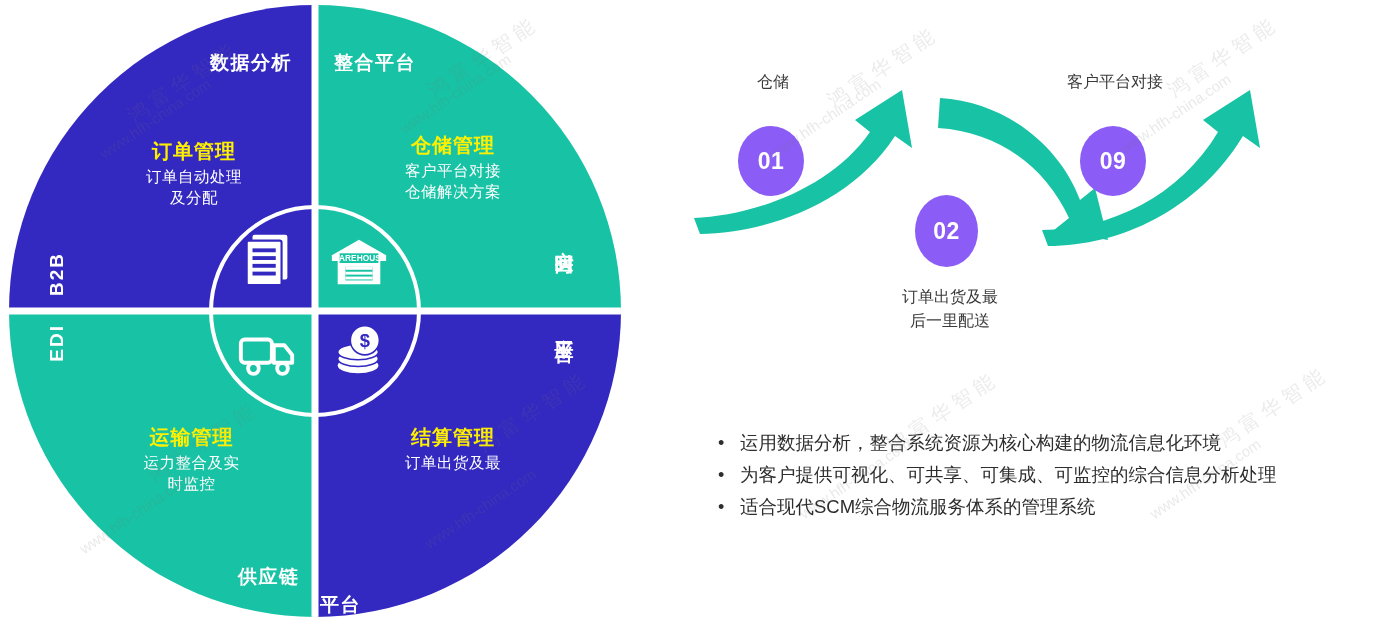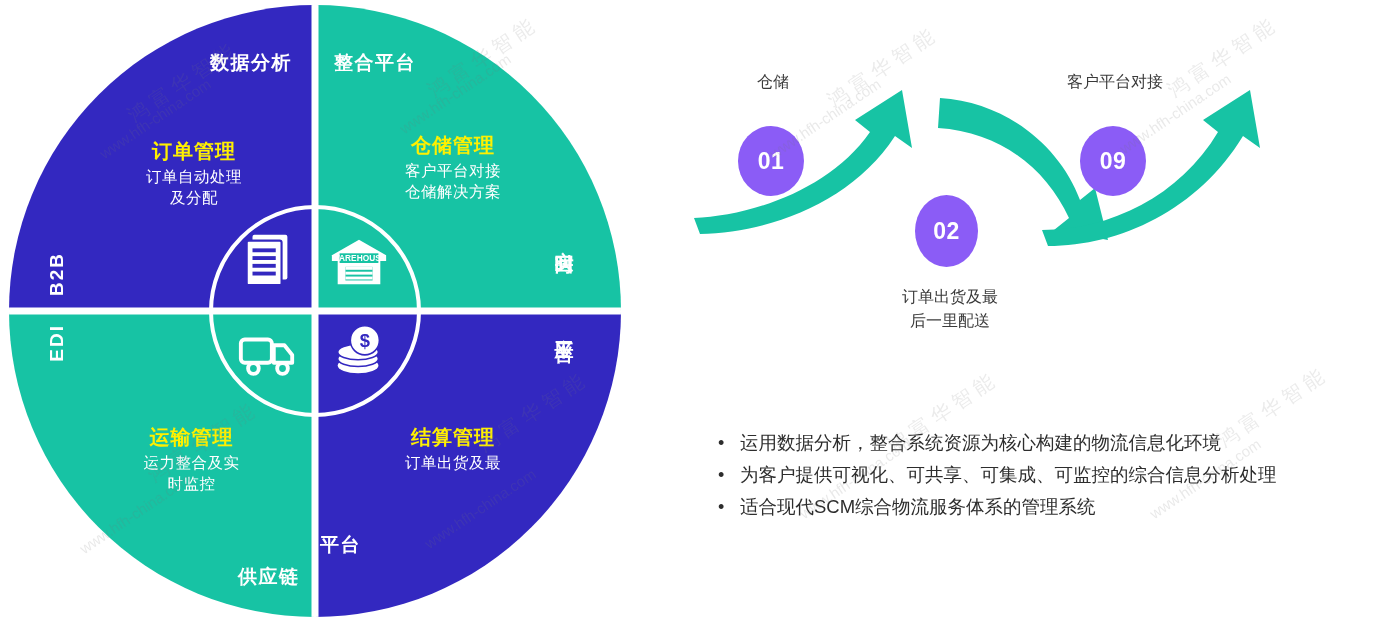--- a/index.html
+++ b/index.html
@@ -70,21 +70,21 @@
     position: absolute;
     color: #ffffff;
     font-size: 19px;
     font-weight: bold;
     letter-spacing: 1.5px;
     white-space: nowrap;
   }
   #rim-top-left  { left: 202px; top: 46px; }
   #rim-top-right { left: 326px; top: 46px; }
   #rim-bot-left  { left: 230px; top: 560px; }
-  #rim-bot-right { left: 312px; top: 528px; }
+  #rim-bot-right { left: 312px; top: 588px; }
 
   .rim-vert {
     position: absolute;
     color: #ffffff;
     font-size: 19px;
     font-weight: bold;
     letter-spacing: 2px;
     white-space: nowrap;
     writing-mode: vertical-rl;
     text-orientation: upright;

